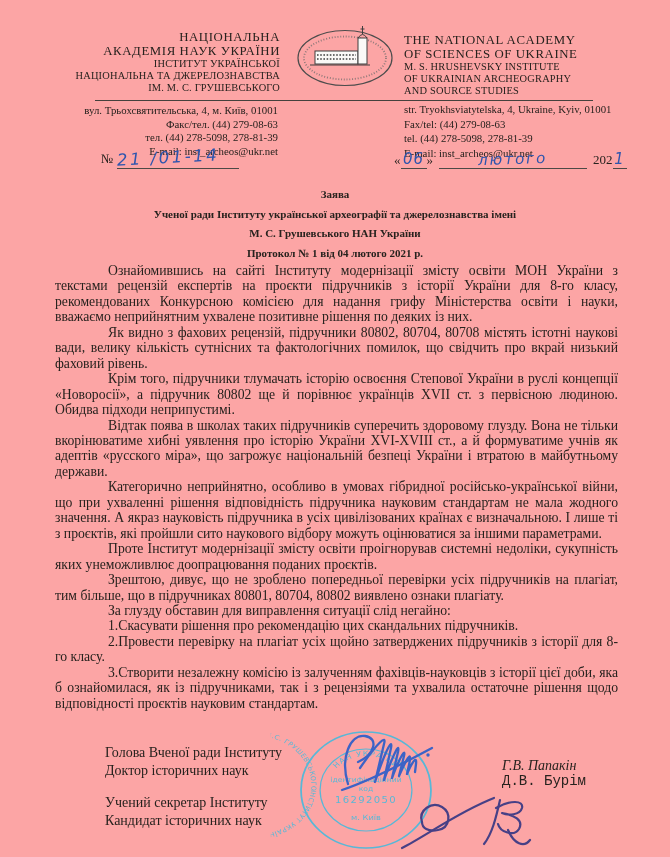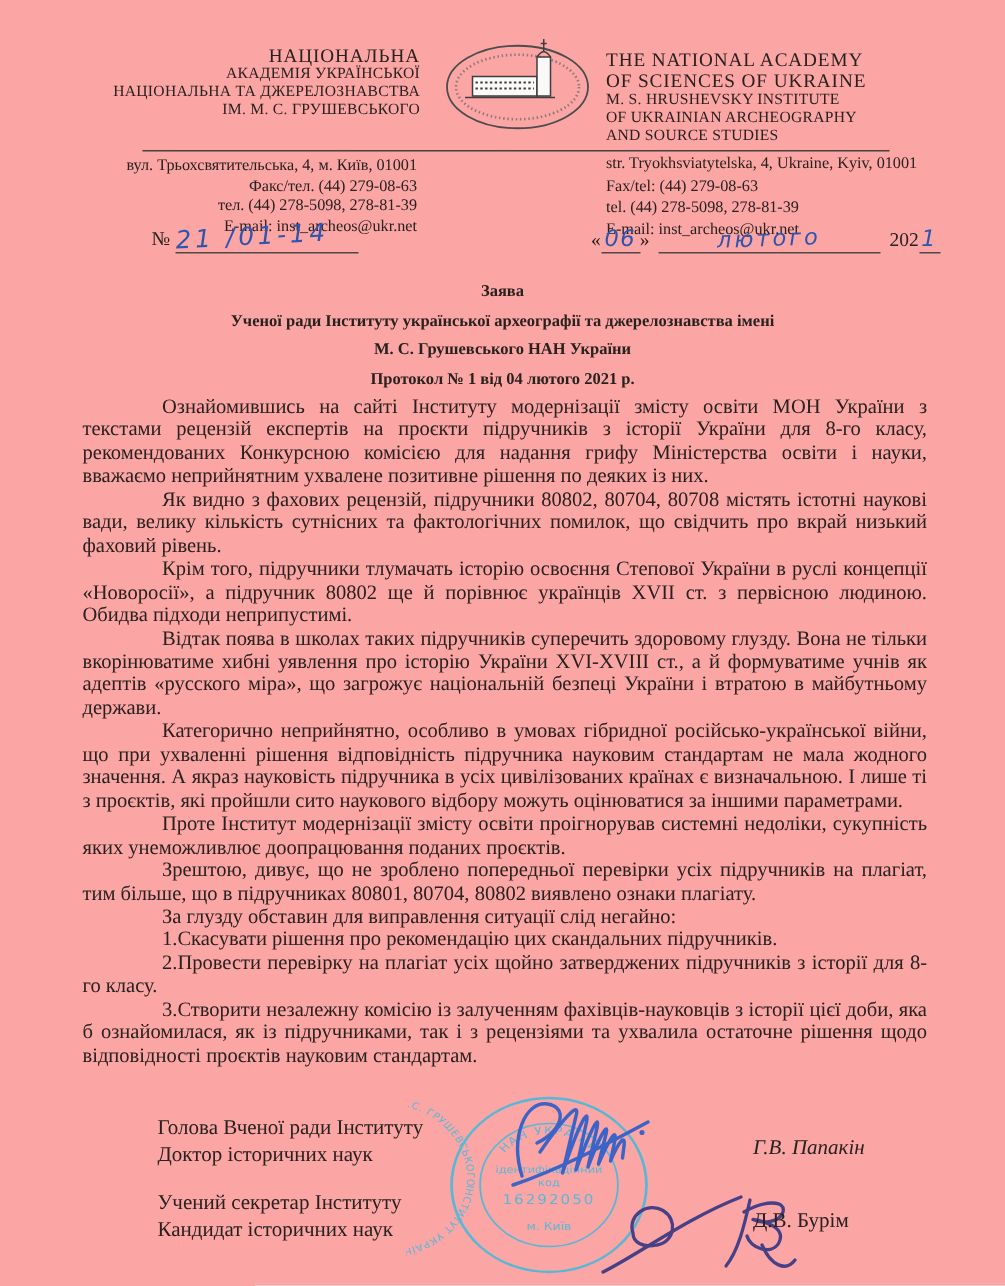--- a/index.html
+++ b/index.html
@@ -31,34 +31,35 @@
          font-size:11px;line-height:19.6px;}
   
   .body-text{position:absolute;left:55px;top:263px;width:563px;font-size:13.7px;line-height:15.45px;
              text-align:justify;}
   .body-text p{margin:0;text-indent:53px;}
   
   .sig-block{position:absolute;font-size:14px;line-height:18.4px;}
   .sig-lbl1{left:105px;top:744px;}
   .sig-lbl2{left:105px;top:794px;}
   .sig-nm1{left:502px;top:757px;font-style:italic;}
-  .sig-nm2{left:502px;top:806px;}
+  .sig-nm2{left:502px;top:772px;font-family:Liberation Mono, monospace;}
   .stamp{position:absolute;left:281px;top:726px;width:170px;height:130px;opacity:.82;transform:scaleX(1.12);}
   .sigsvg{position:absolute;}
   .sig1{left:336px;top:722px;width:150px;height:74px;}
   .sig2{left:396px;top:778px;width:180px;height:80px;}
 </style>
 </head>
 <body>
 
 <div class="page">
 
   <div class="hdr-ua">
     <div class="hdr-big">НАЦІОНАЛЬНА</div>
-    <div class="hdr-sm">АКАДЕМІЯ УКРАЇНСЬКОЇ</div>
+    <div class="hdr-big">АКАДЕМІЯ НАУК УКРАЇНИ</div>
+    <div class="hdr-sm">ІНСТИТУТ УКРАЇНСЬКОЇ</div>
     <div class="hdr-sm">НАЦІОНАЛЬНА ТА ДЖЕРЕЛОЗНАВСТВА</div>
     <div class="hdr-sm">ІМ. М. С. ГРУШЕВСЬКОГО</div>
   </div>
 
   <svg class="emblem" viewBox="0 0 100 66">
     <ellipse cx="50" cy="37" rx="47" ry="27.5" fill="none" stroke="#4c4c4c" stroke-width="1.2"></ellipse>
     <ellipse cx="50" cy="37" rx="41" ry="21.5" fill="none" stroke="#6b6b6b" stroke-width="1.8" stroke-dasharray="1,1.8" opacity=".75"></ellipse>
     <g stroke="#3e3e3e" stroke-width="1" fill="#faf9f7">
       <rect x="20" y="30" width="43" height="13"></rect>
       <rect x="63" y="17" width="9" height="26"></rect>

